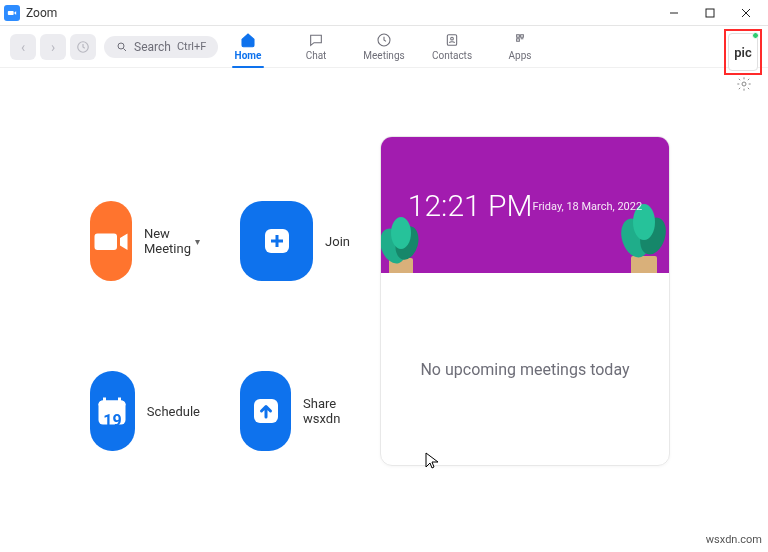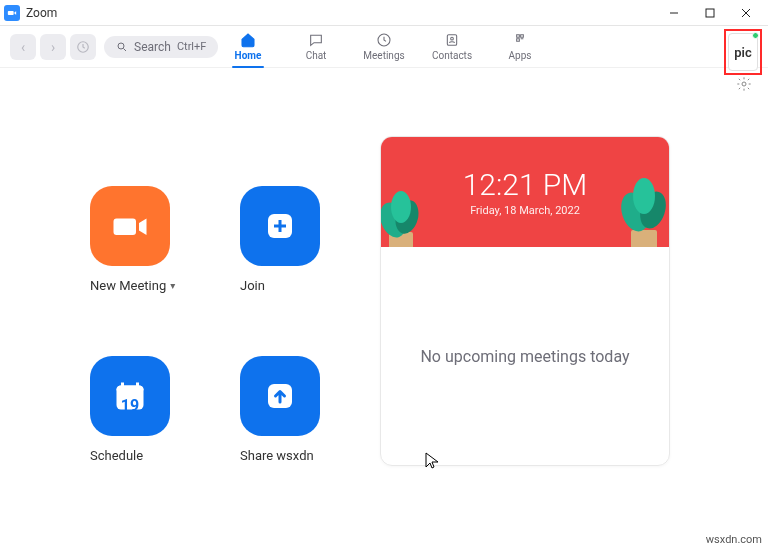--- a/index.html
+++ b/index.html
@@ -33,31 +33,31 @@
     .profile { width: 30px; height: 38px; border-radius: 4px; background: #fff; border: 1px solid #e0e0e0; display: flex; align-items: center; justify-content: center; font-size: 13px; font-weight: 600; color: #333; position: relative; }
     .status-dot { position: absolute; top: -2px; right: -2px; width: 7px; height: 7px; border-radius: 50%; background: #2ecc71; border: 1px solid #fff; }
 
     .gear-row { display: flex; justify-content: flex-end; padding: 8px 16px 0; }
     .gear svg { width: 16px; height: 16px; stroke: #888; fill: none; stroke-width: 1.5; }
 
     
     .main { display: flex; padding: 40px 40px 0 90px; gap: 30px; }
     
     .action-grid { display: grid; grid-template-columns: repeat(2, 110px); gap: 60px 40px; padding-top: 50px; }
-    .action { display: flex; flex-direction: column; align-items: flex-start; gap: 12px; }
+    .action { display: flex; flex-direction: row; align-items: center; gap: 12px; }
     .action-tile { width: 80px; height: 80px; border-radius: 22px; display: flex; align-items: center; justify-content: center; }
     .tile-orange { background: #ff742e; }
     .tile-blue { background: #0e72ed; }
     .action-tile svg { width: 36px; height: 36px; fill: #fff; }
     .action-label { font-size: 13px; color: #333; display: flex; align-items: center; gap: 4px; }
     .chevron-sm { font-size: 10px; color: #666; }
 
     
     .card { width: 290px; border: 1px solid #e8e8e8; border-radius: 12px; overflow: hidden; box-shadow: 0 1px 3px rgba(0,0,0,0.04); display: flex; flex-direction: column; height: 330px; }
-    .card-header { height: 110px; background: #ef4444; position: relative; display: flex; flex-direction: column; align-items: center; justify-content: center; color: #fff; overflow: hidden; }
+    .card-header { height: 136px; background: #a21caf; position: relative; display: flex; align-items: center; justify-content: center; color: #fff; overflow: hidden; }
     .clock-time { font-size: 30px; font-weight: 300; }
     .clock-date { font-size: 11px; margin-top: 2px; opacity: 0.9; }
     .plant-left { position: absolute; left: -10px; bottom: -5px; }
     .plant-right { position: absolute; right: -5px; bottom: -5px; }
     .card-body { flex: 1; display: flex; align-items: center; justify-content: center; font-size: 16px; color: #6e6e78; }
 
     .cursor-arrow { position: absolute; left: 425px; top: 452px; }
     .cursor-arrow svg { width: 14px; height: 18px; }
 
     .watermark { position: absolute; right: 6px; bottom: 6px; font-size: 11px; color: #555; }

